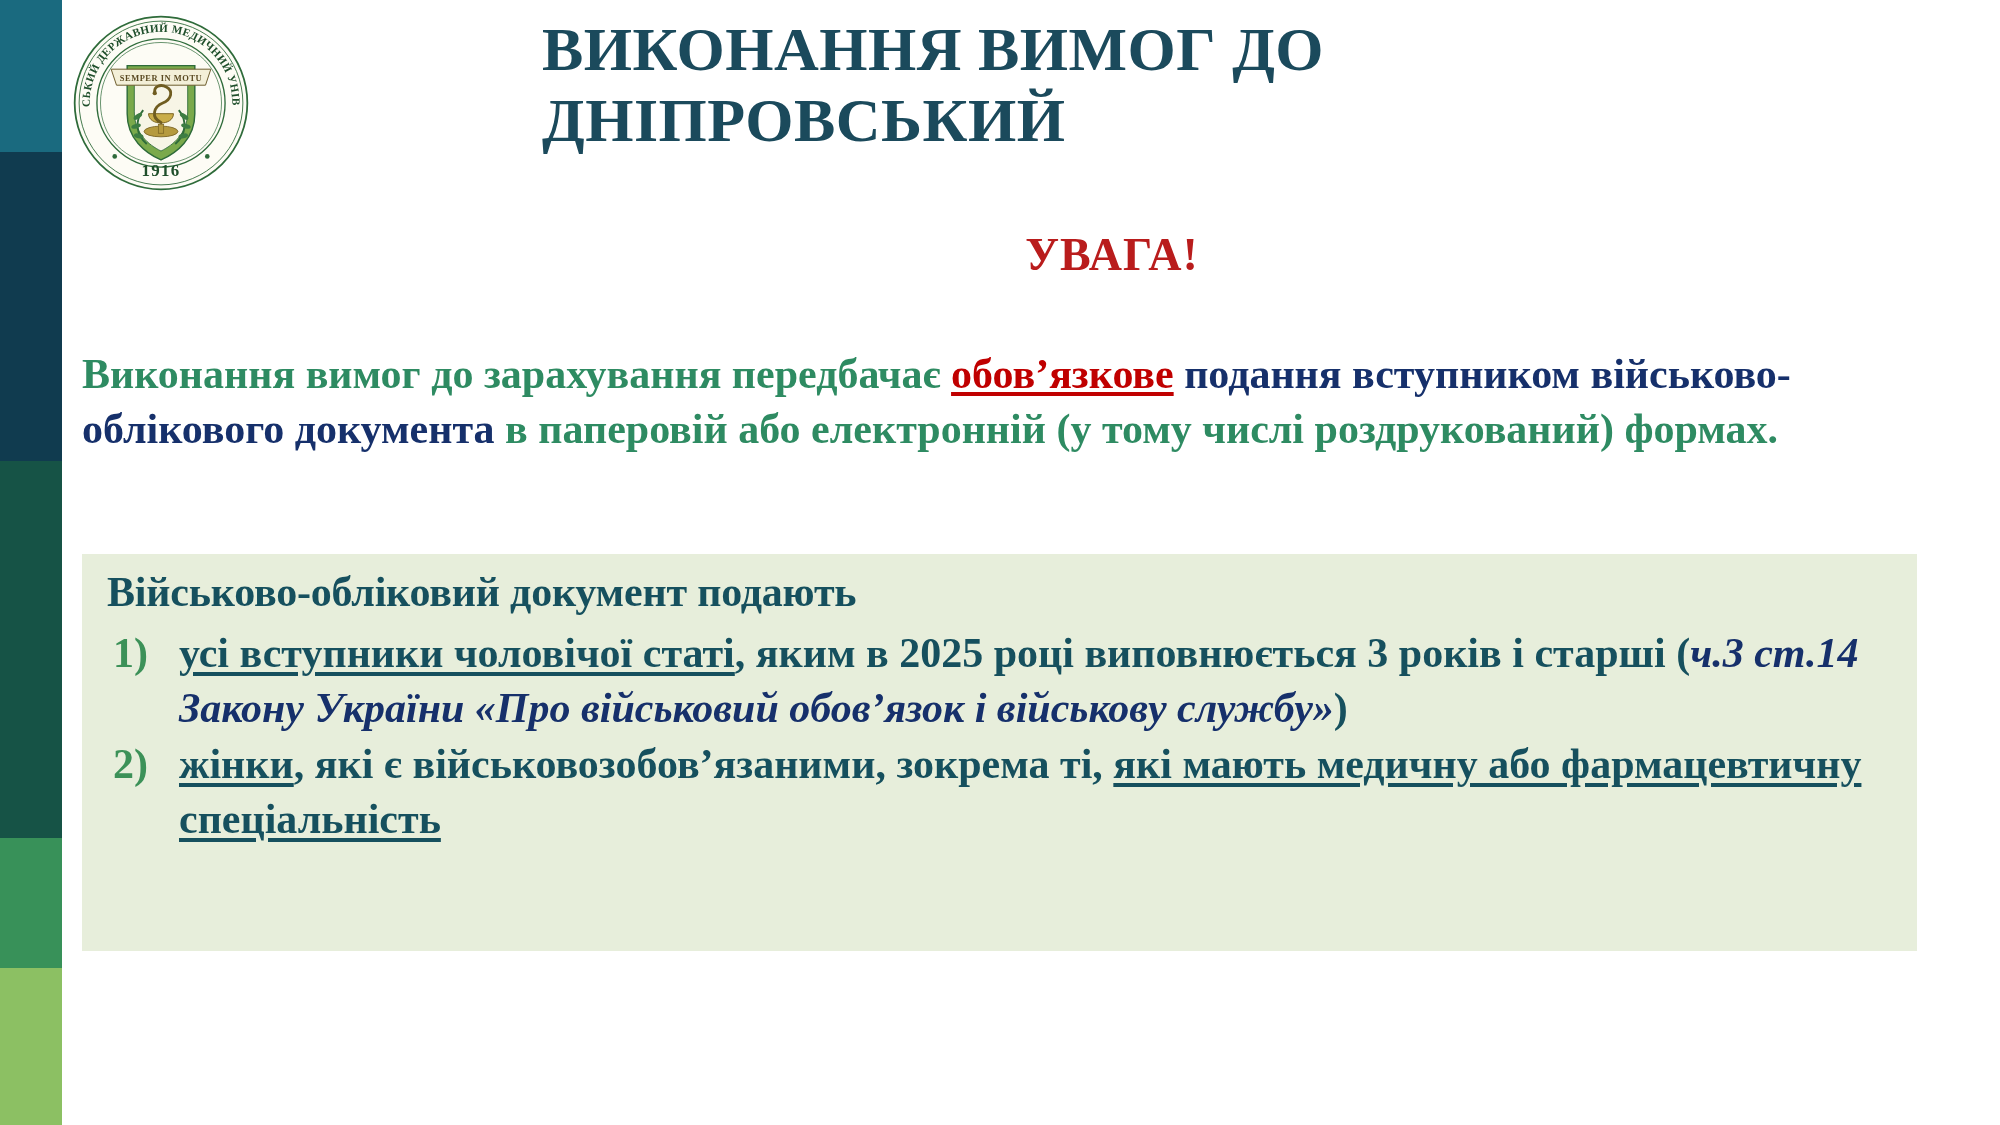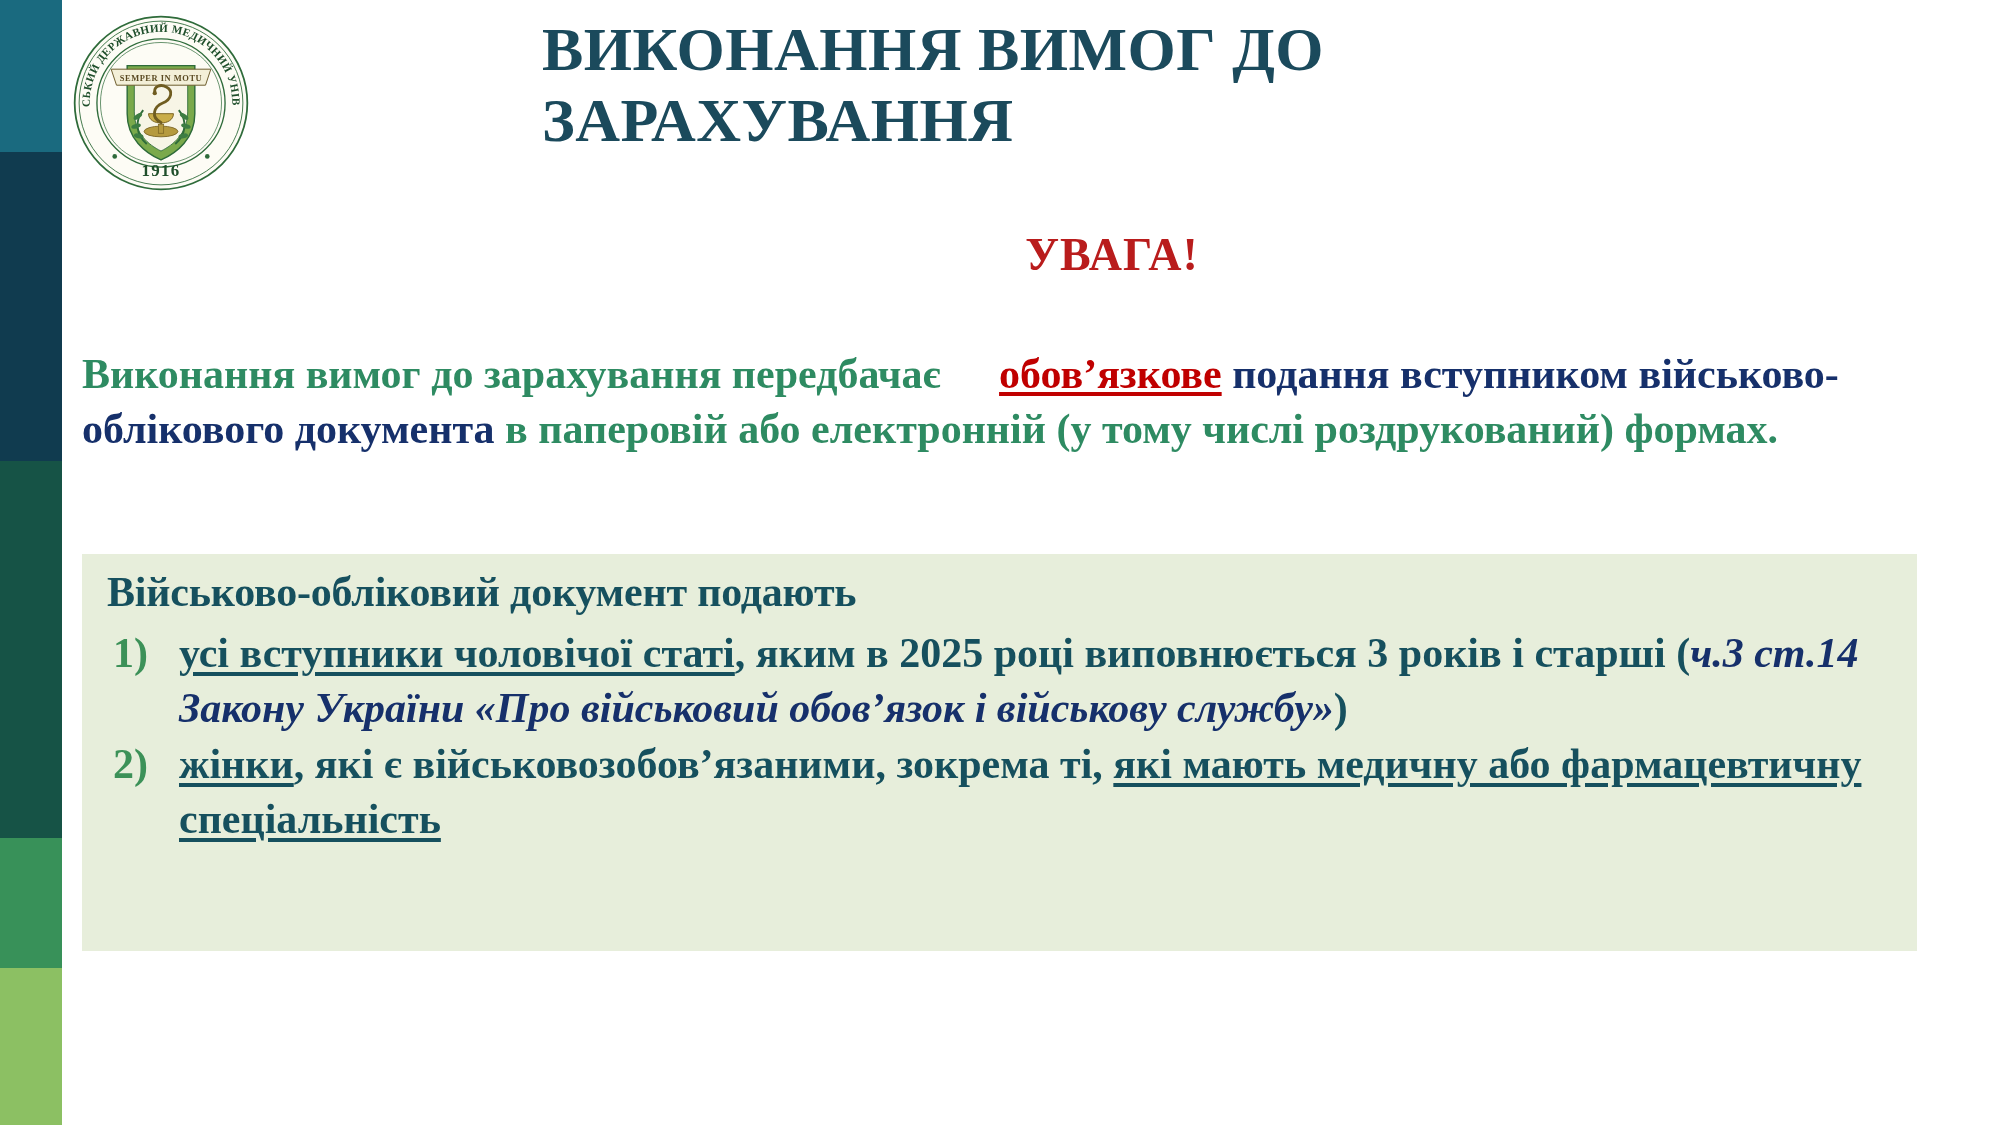--- a/index.html
+++ b/index.html
@@ -84,21 +84,21 @@
     top: 305px;
     width: 1900px;
     font-size: 42px;
     font-weight: bold;
     line-height: 1.30;
     color: #2e8b62;
     text-align: left;
   }
   .green { color: #2e8b62; }
   .navy  { color: #16306b; }
-  .redu  { color: #c00000; text-decoration: underline; text-underline-offset: 4px; margin-left: 48px; }
+  .redu  { color: #c00000; text-decoration: underline; text-underline-offset: 4px; }
 
   
   #callout {
     position: absolute;
     left: 20px;
     top: 554px;
     width: 1835px;
     height: 397px;
     background: #e7eedb;
   }
@@ -193,21 +193,21 @@
       </g>
 
       <text x="100" y="182" font-family="Liberation Serif, serif" font-size="19" font-weight="bold" fill="#1f4f2b" text-anchor="middle" letter-spacing="1.5">1916</text>
       <circle cx="48" cy="160" r="2.6" fill="#2e6b3a"></circle>
       <circle cx="152" cy="160" r="2.6" fill="#2e6b3a"></circle>
     </svg>
   </div>
 
   <div id="title" style="color: rgb(27, 74, 92);">
     <div>ВИКОНАННЯ ВИМОГ ДО</div>
-    <div>ЗАРАХУВАННЯ</div>
+    <div>ДНІПРОВСЬКИЙ</div>
   </div>
 
   <div id="attention" style="color: #b91c1c;">УВАГА!</div>
 
   <p id="intro">
     <span class="green" style="color: rgb(46, 139, 98);">Виконання вимог до зарахування передбачає </span><span class="redu" style="color: rgb(192, 0, 0);">обов’язкове</span><span class="navy" style="color: rgb(22, 48, 107);"> подання вступником військово-облікового документа</span><span class="green" style="color: rgb(46, 139, 98);"> в паперовій або електронній (у тому числі роздрукований) формах.</span>
   </p>
 
   <div id="callout" style="background: rgb(231, 238, 219);">
     <div id="callout-head" style="color: rgb(22, 80, 94);">Військово-обліковий документ подають</div>

